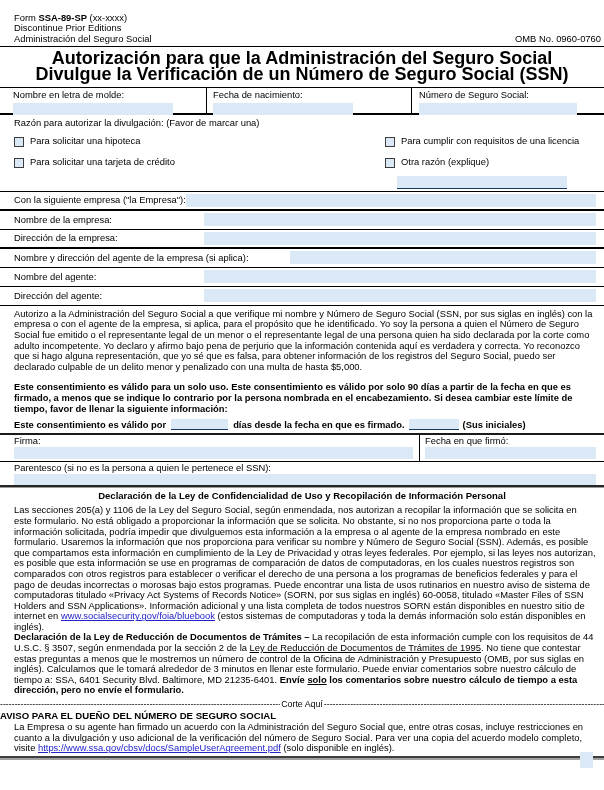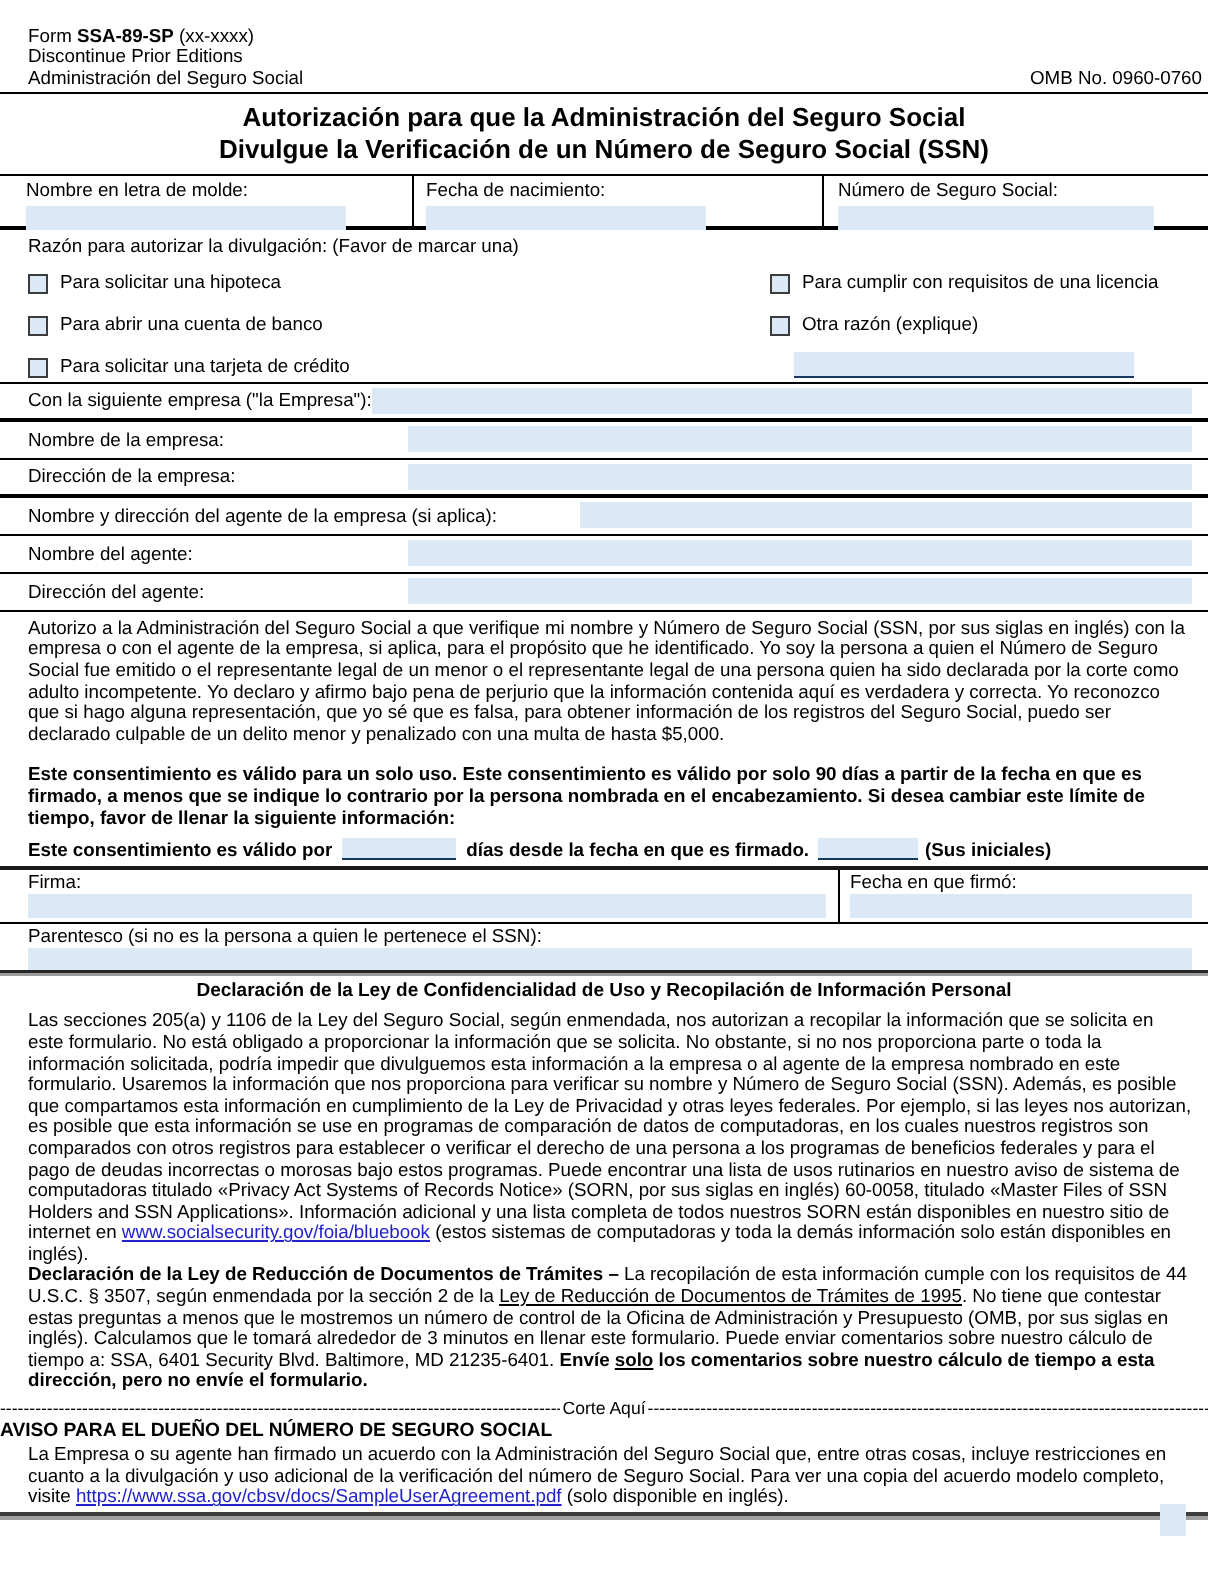--- a/index.html
+++ b/index.html
@@ -10,21 +10,21 @@
     font-family:"Liberation Sans","DejaVu Sans",sans-serif;
     font-size:9.4px; line-height:10.6px;
   }
   b, .b { font-weight:bold; }
   
   .header { position:relative; padding:13px 9px 0 14px; }
   .header div { line-height:10.4px; }
   .omb { position:absolute; right:3px; bottom:0;margin-top:19px; }
   .hr1 { border-top:1.2px solid #000; margin-top:2px; }
   
-  .title { font-weight:bold; text-align:center; font-size:13px; line-height:15.5px; margin:4px 0 5px 0; }
+  .title { font-weight:bold; text-align:center; font-size:18px; line-height:15.5px; margin:4px 0 5px 0; }
   
   .id-table { display:flex; border-top:1.5px solid #000; border-bottom:2.5px solid #000; height:28px; }
   .id-cell { padding-top:2px; }
   .id-c1 { width:207px; border-right:1.5px solid #000; padding-left:13px; }
   .id-c2 { width:205px; border-right:1.5px solid #000; padding-left:6px; }
   .id-c3 { flex:1; padding-left:7px; }
   .field { background:var(--fieldbg); height:12px; }
   .id-f1 { width:160px; margin-top:2px; }
   .id-f2 { width:140px; margin-top:2px; }
   .id-f3 { width:158px; margin-top:2px; }
@@ -112,24 +112,20 @@
   <div class="reason-heading">Razón para autorizar la divulgación: (Favor de marcar una)</div>
 
   <div class="cb-grid">
     <div class="cb-col col1">
       <div class="cb-item">
           <span class="cb"></span>
           <span>Para solicitar una hipoteca</span>
         </div>
       <div class="cb-item">
           <span class="cb"></span>
-          <span>Para abrir una cuenta de banco</span>
-        </div>
-      <div class="cb-item">
-          <span class="cb"></span>
           <span>Para solicitar una tarjeta de crédito</span>
         </div>
     </div>
     <div class="cb-col col3">
       <div class="cb-item">
           <span class="cb"></span>
           <span>Para cumplir con requisitos de una licencia</span>
         </div>
       <div class="cb-item">
           <span class="cb"></span>

